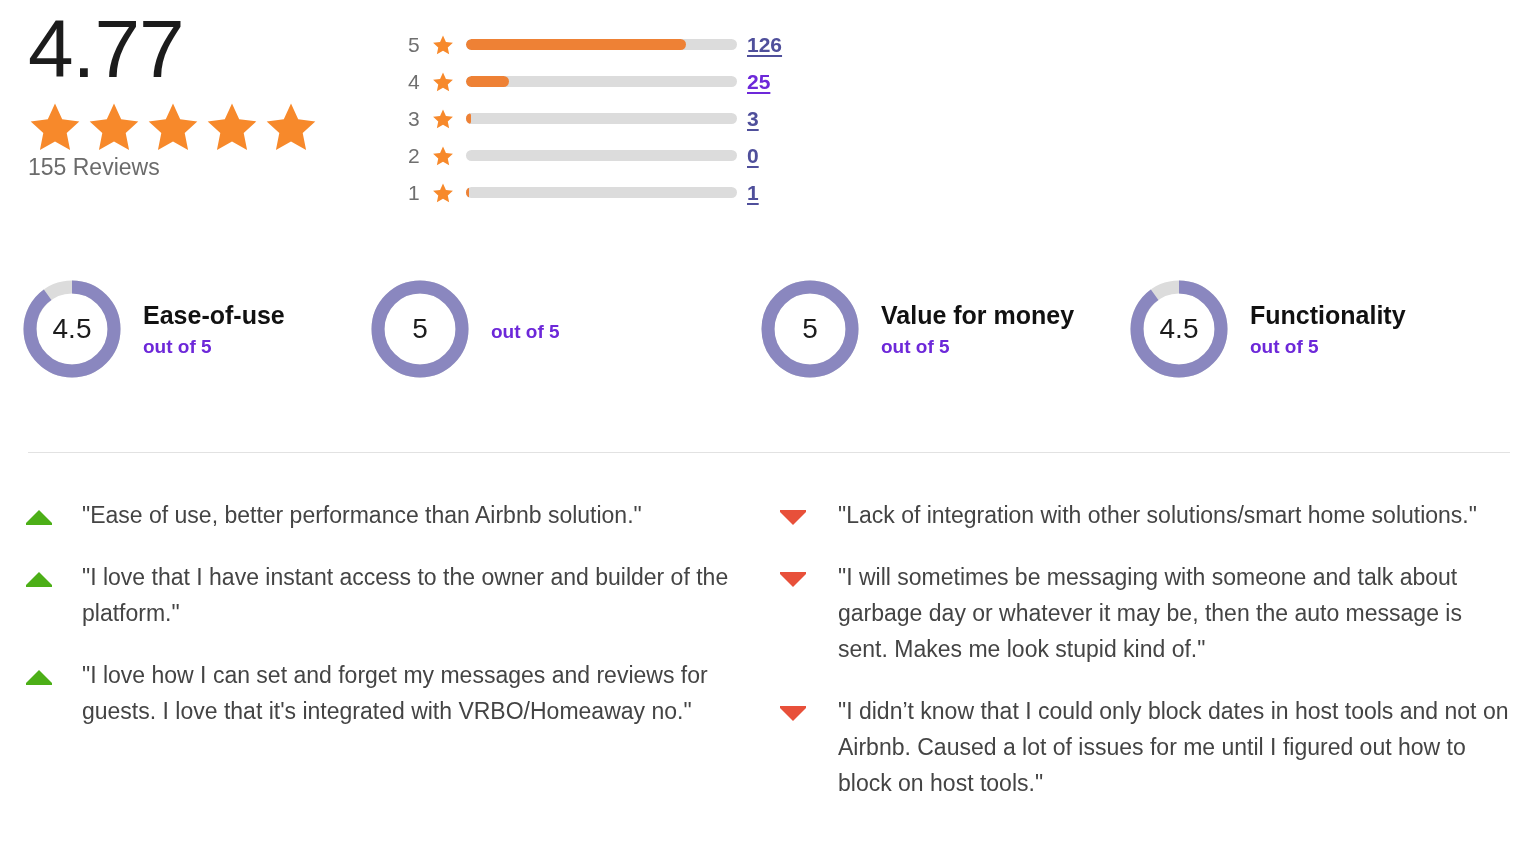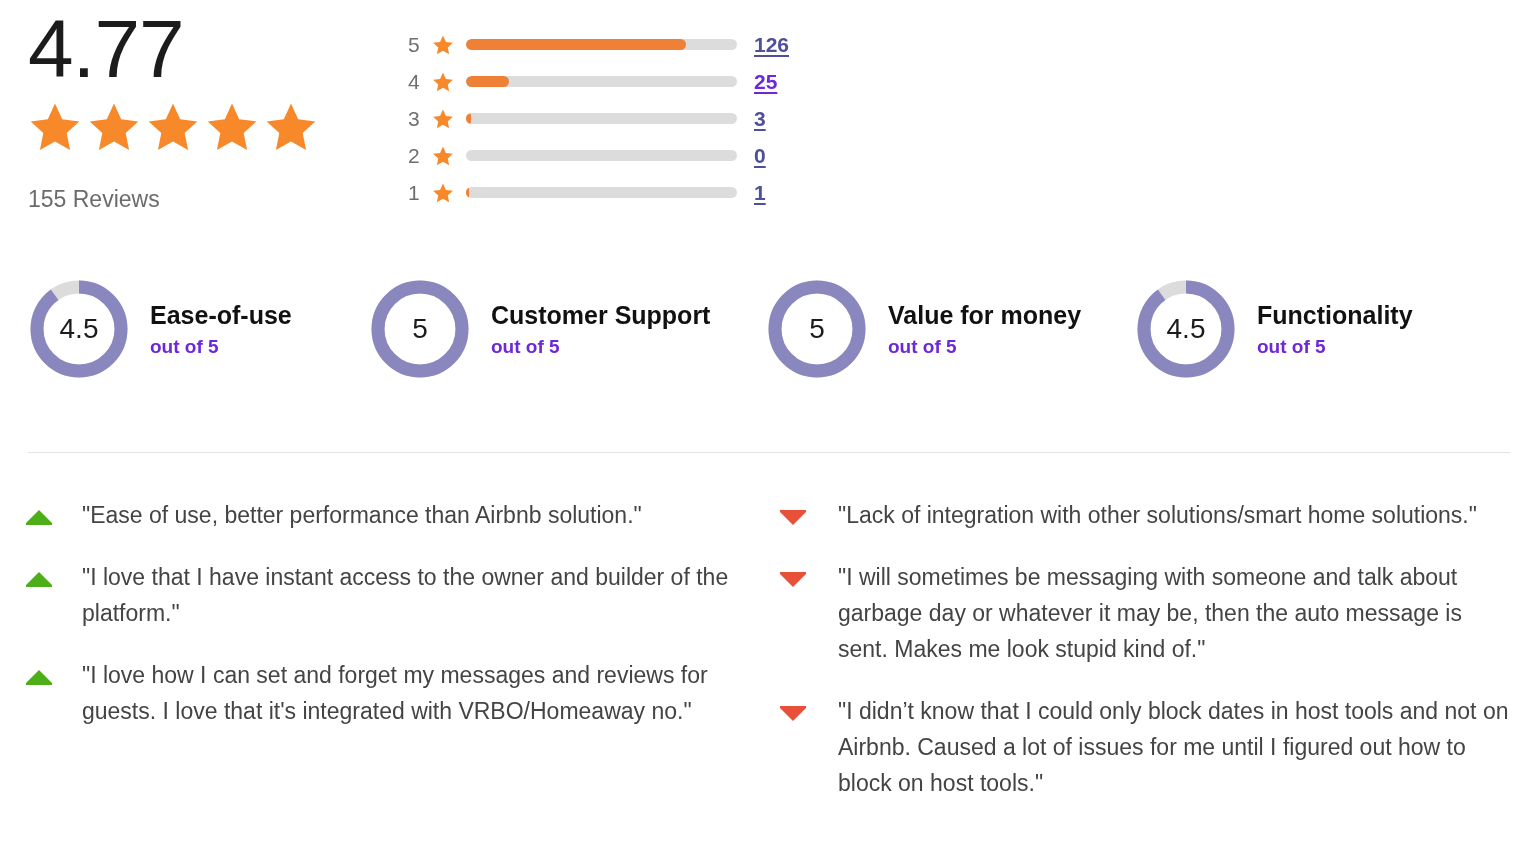--- a/index.html
+++ b/index.html
@@ -40,21 +40,21 @@
     color: #1c1c1c;
     letter-spacing: -1px;
   }
   .big-stars {
     margin-top: 8px;
     line-height: 0;
     white-space: nowrap;
   }
   .big-stars svg { margin-right: 5px; }
   .reviews-count {
-    margin-top: 32px;
+    margin-top: 0;
     font-size: 23px;
     color: #6b6b6b;
     font-weight: 400;
   }
 
   
   .dist {
     position: absolute;
     left: 408px;
     top: 26px;
@@ -82,21 +82,21 @@
     overflow: hidden;
   }
   .dist-fill {
     position: absolute;
     left: 0; top: 0;
     height: 11px;
     background: #ee8135;
     border-radius: 6px;
   }
   .dist-count {
-    margin-left: 17px;
+    margin-left: 10px;
     font-size: 21px;
     font-weight: 700;
     color: #4f4f9b;
     text-decoration: underline;
     text-underline-offset: 3px;
     cursor: pointer;
     text-align: right;
   }
 
   
@@ -104,21 +104,21 @@
     position: absolute;
     left: 0;
     top: 278px;
     width: 1536px;
     display: flex;
   }
   .criterion {
     display: flex;
     align-items: center;
     width: 369px;
-    padding-left: 28px;
+    padding-left: 21px;
   }
   .criterion:nth-child(2) { padding-left: 0; width: 369px; }
   .donut {
     position: relative;
     width: 102px;
     height: 102px;
     flex: 0 0 102px;
   }
   .donut svg { display: block; }
   .donut-label {
@@ -281,21 +281,20 @@
       </div>
       <div class="criterion">
         <div class="donut">
           <svg width="102" height="102" viewBox="0 0 102 102">
             <circle cx="51" cy="51" r="42" fill="none" stroke="#dcdcdc" stroke-width="13"></circle>
             <circle cx="51" cy="51" r="42" fill="none" stroke="#8a87bf" stroke-width="13" stroke-linecap="butt" stroke-dasharray="263.89378290154264 0" transform="rotate(-90 51 51)"></circle>
           </svg>
           <div class="donut-label">5</div>
         </div>
         <div class="criterion-text">
-          <div class="criterion-name">Customer Support</div>
           <div class="criterion-out">out of 5</div>
         </div>
       </div>
       <div class="criterion">
         <div class="donut">
           <svg width="102" height="102" viewBox="0 0 102 102">
             <circle cx="51" cy="51" r="42" fill="none" stroke="#dcdcdc" stroke-width="13"></circle>
             <circle cx="51" cy="51" r="42" fill="none" stroke="#8a87bf" stroke-width="13" stroke-linecap="butt" stroke-dasharray="263.89378290154264 0" transform="rotate(-90 51 51)"></circle>
           </svg>
           <div class="donut-label">5</div>

